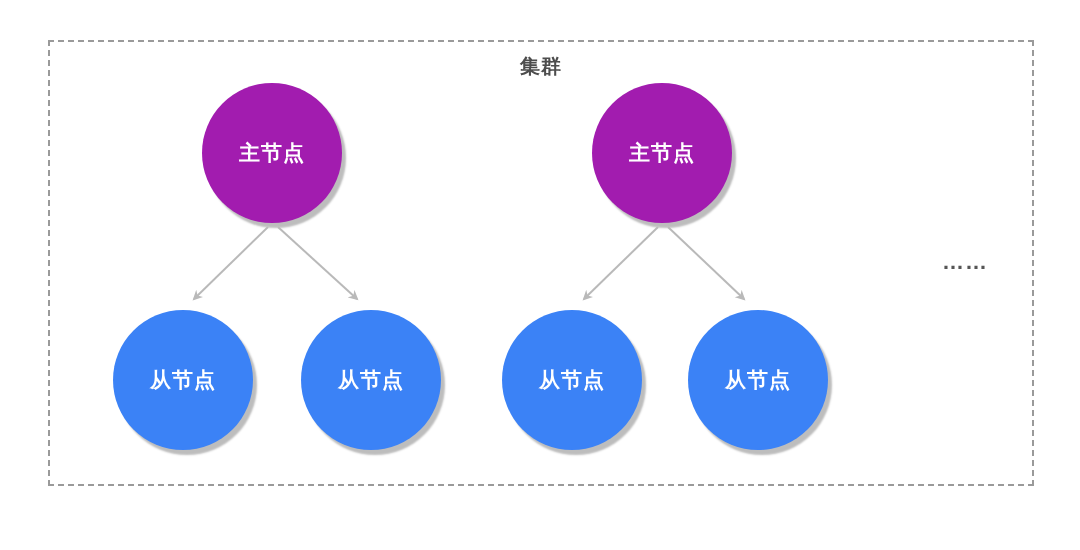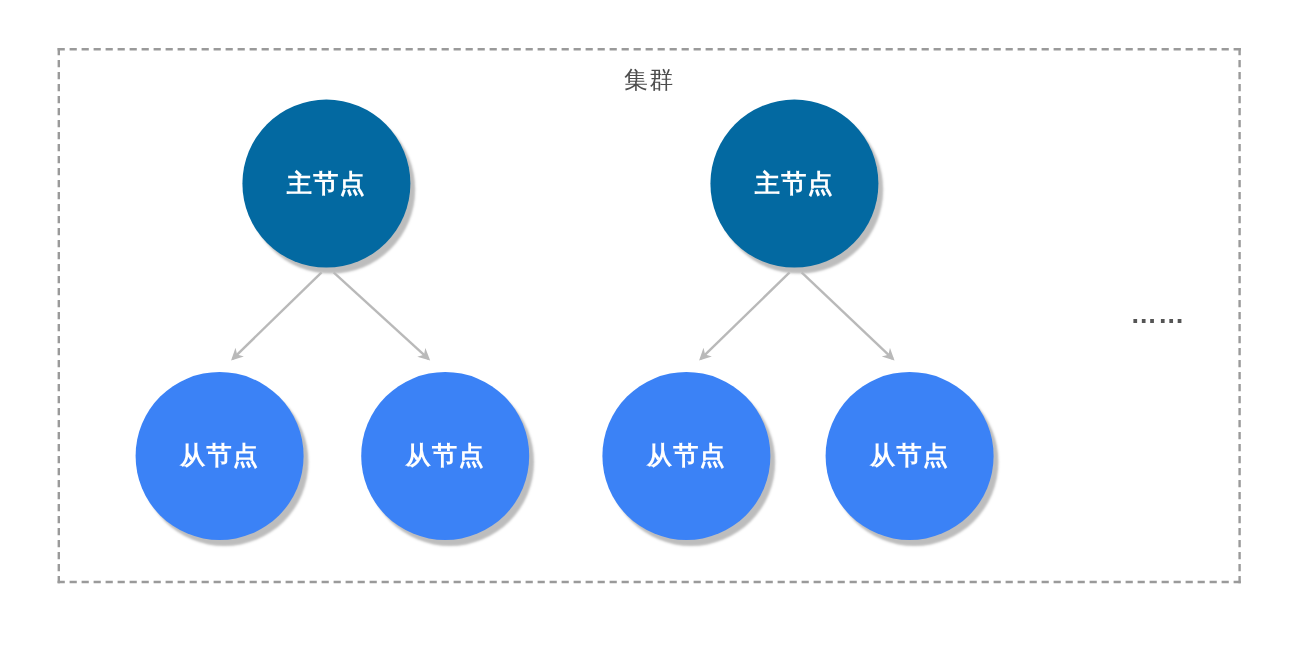--- a/index.html
+++ b/index.html
@@ -24,40 +24,40 @@
     border: 2px dashed #9a9a9a;
     box-sizing: border-box;
   }
   .cluster-title {
     position: absolute;
     left: 48px;
     top: 53px;
     width: 986px;
     text-align: center;
     font-size: 20px;
-    font-weight: 400;
+    font-weight: 700;
     color: #4d4d4d;
     letter-spacing: 1px;
   }
   .node {
     position: absolute;
     width: 140px;
     height: 140px;
     border-radius: 50%;
     display: flex;
     align-items: center;
     justify-content: center;
     color: #ffffff;
     font-size: 21px;
     font-weight: 600;
     letter-spacing: 1px;
     box-shadow: 4px 5px 2px #bdbdbd;
   }
   .master {
-    background: #0369a1;
+    background: #a21caf;
     top: 83px;
   }
   .slave {
     background: #3b82f6;
     top: 310px;
   }
   .master-1 { left: 202px; }
   .master-2 { left: 592px; }
   .slave-1 { left: 113px; }
   .slave-2 { left: 301px; }

